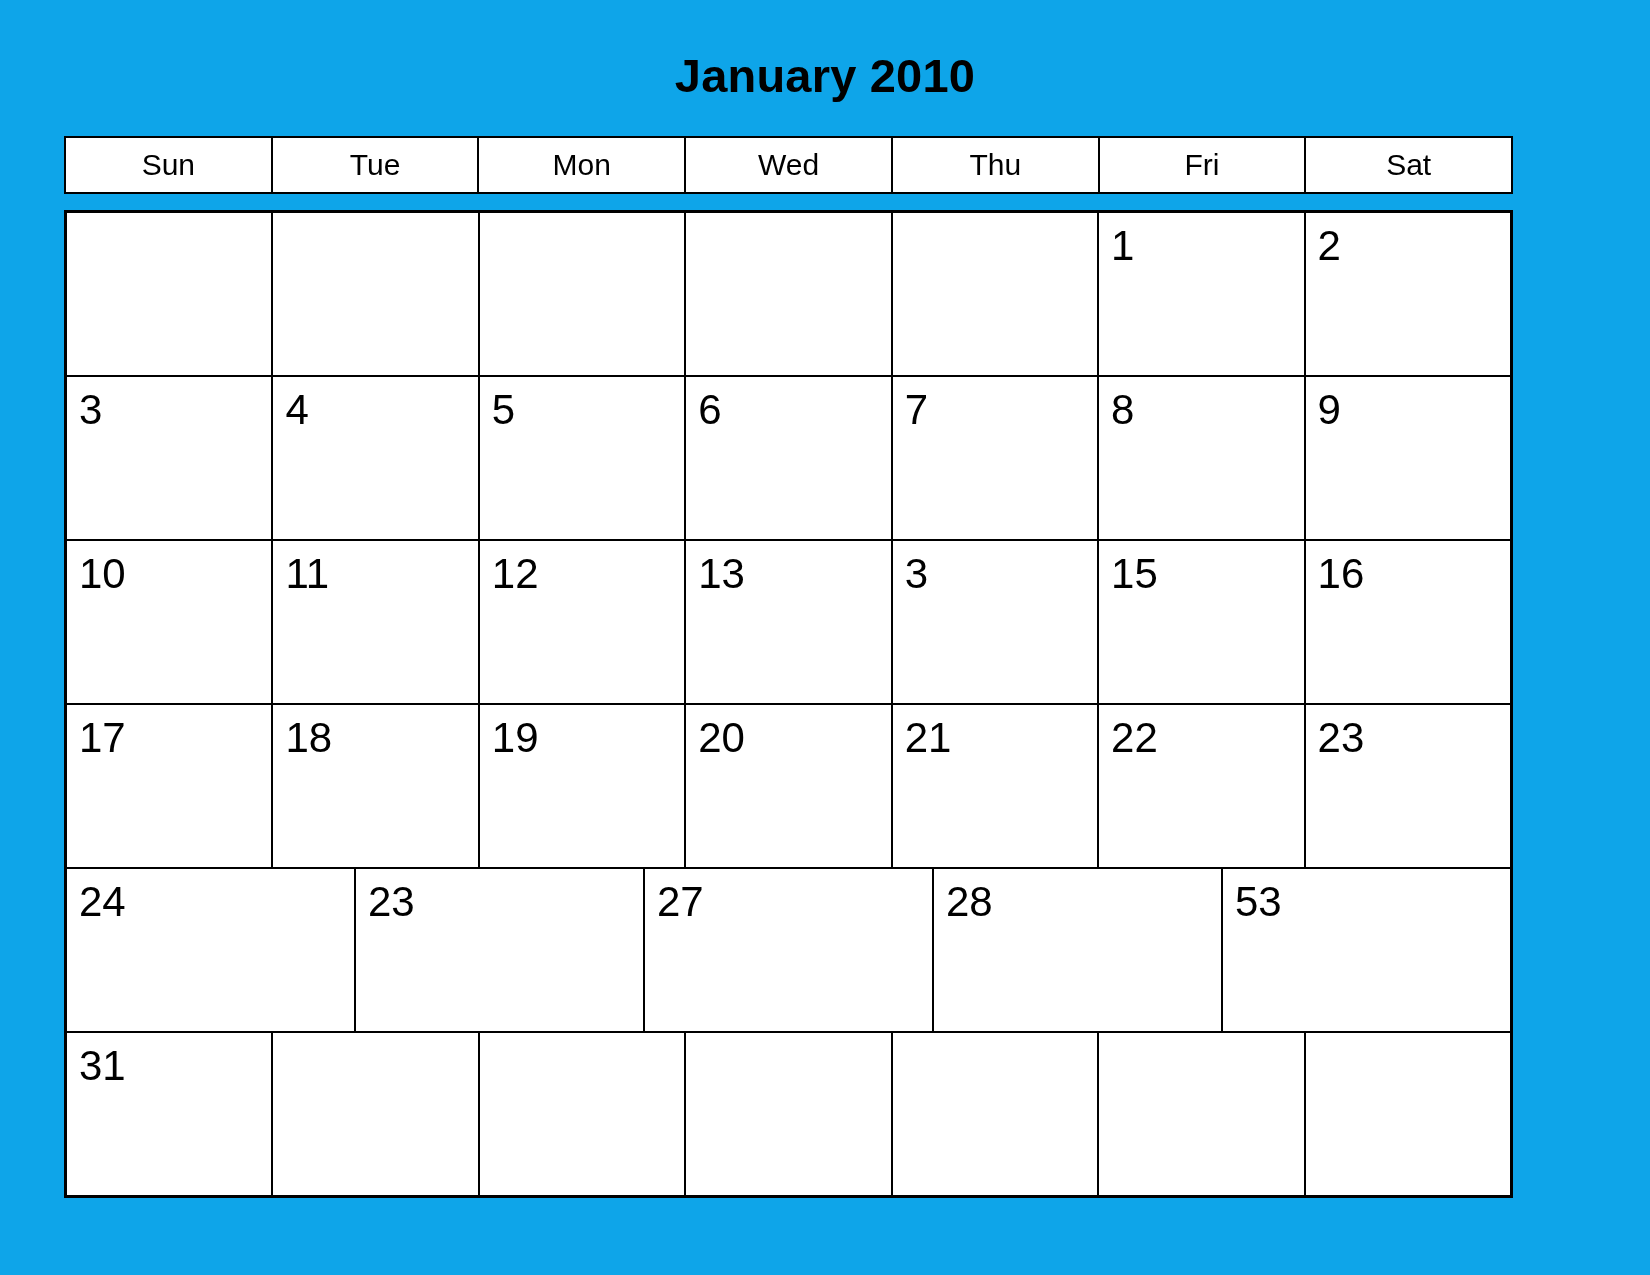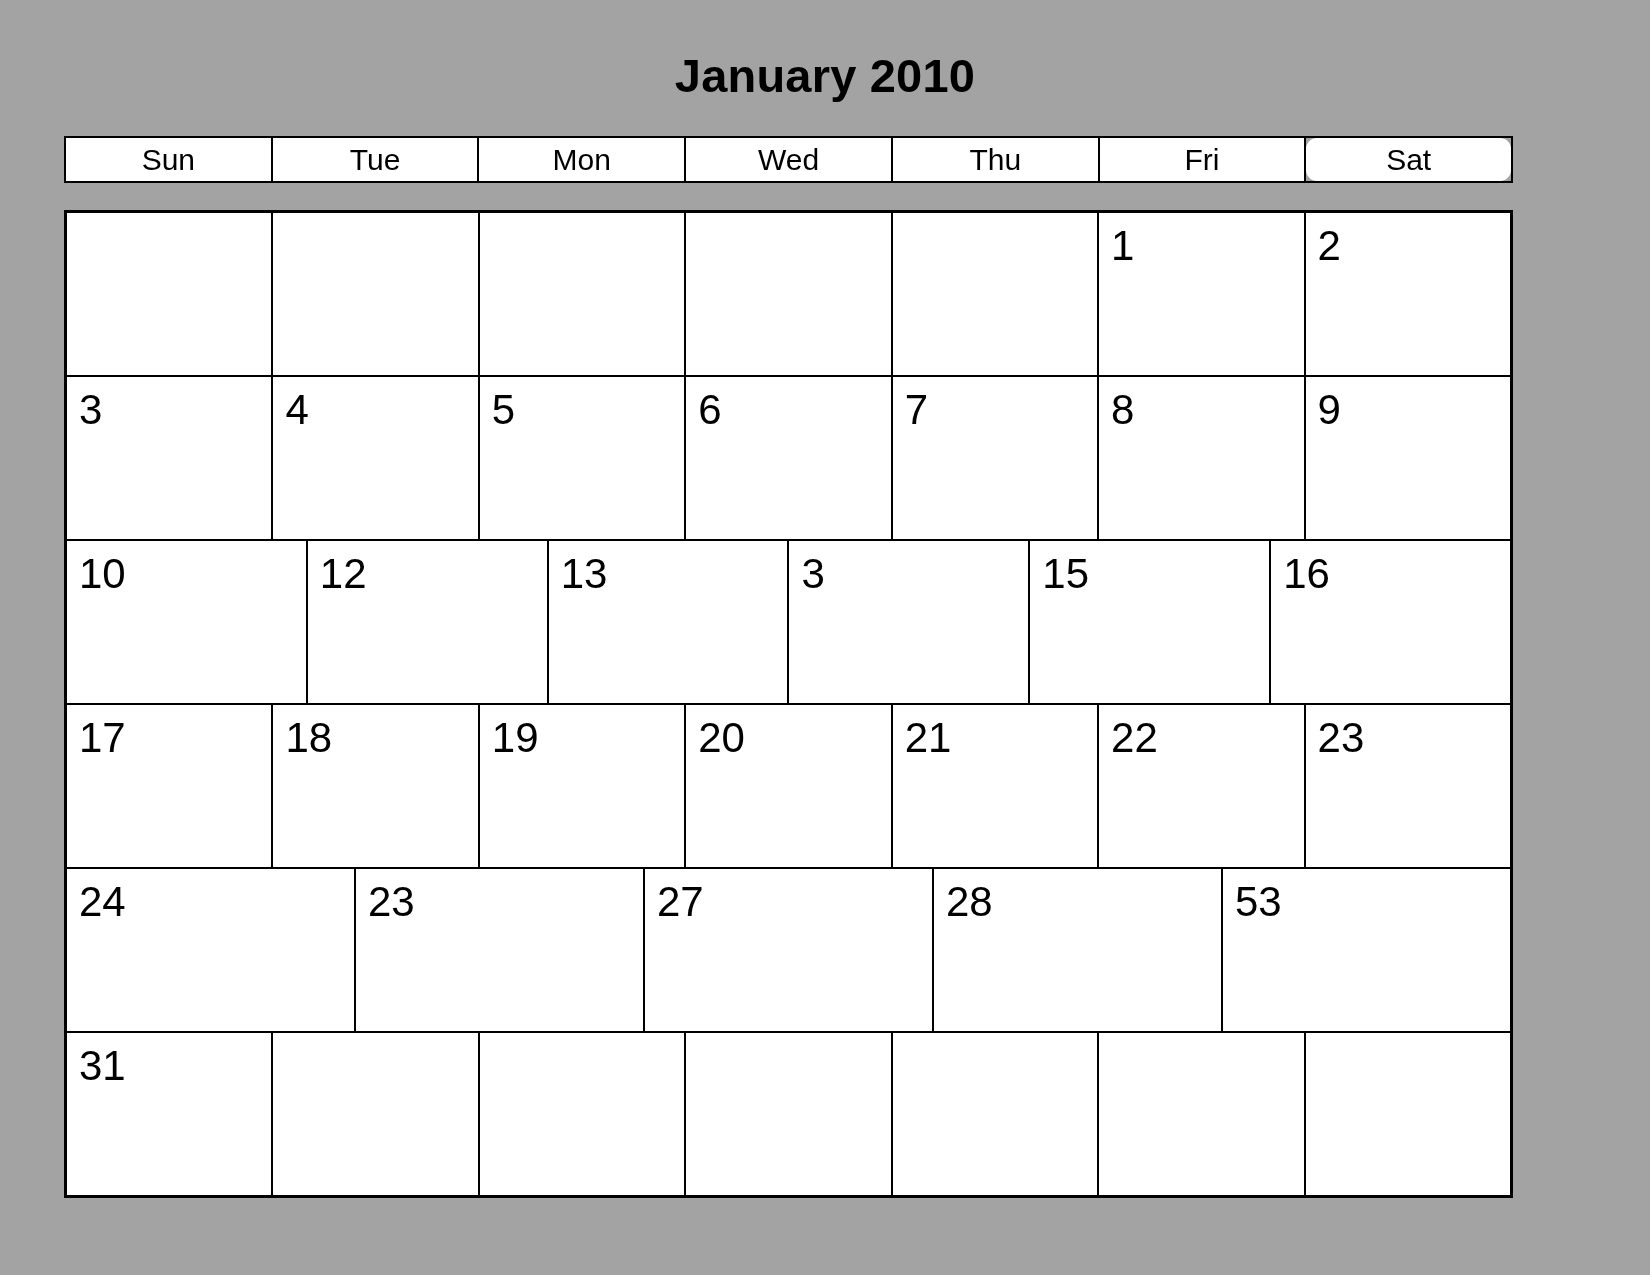--- a/index.html
+++ b/index.html
@@ -12,21 +12,21 @@
     height: 1275px;
     font-family: "Liberation Sans", sans-serif;
     color: #000000;
     overflow: hidden;
   }
 
   .calendar-page {
     position: relative;
     width: 1650px;
     height: 1275px;
-    background: #a3a3a3;
+    background: #0ea5e9;
   }
 
   .calendar-title {
     position: absolute;
     top: 48px;
     left: 0;
     width: 1650px;
     text-align: center;
     font-size: 47px;
     font-weight: bold;
@@ -34,40 +34,39 @@
     line-height: 56px;
     color: #000000;
   }
 
   
   .weekday-header {
     position: absolute;
     top: 136px;
     left: 64px;
     width: 1449px;
-    height: 47px;
+    height: 58px;
     box-sizing: border-box;
     border: 2px solid #000000;
     display: flex;
   }
   .weekday-cell {
     flex: 1 1 0;
     box-sizing: border-box;
     border-right: 2px solid #000000;
     display: flex;
     align-items: center;
     justify-content: center;
     font-size: 30px;
     line-height: 1;
     color: #000000;
     background: #ffffff;
   }
   .weekday-cell:last-child {
     border-right: none;
-    border-radius: 11px;
   }
 
   
   .month-grid {
     position: absolute;
     top: 210px;
     left: 64px;
     width: 1449px;
     height: 988px;
     box-sizing: border-box;
@@ -185,20 +184,23 @@
       <div class="day-cell">
           <span class="day-number">9</span>
         </div>
     </div>
 
     <div class="week-row">
       <div class="day-cell">
           <span class="day-number">10</span>
         </div>
       <div class="day-cell">
+          <span class="day-number">11</span>
+        </div>
+      <div class="day-cell">
           <span class="day-number">12</span>
         </div>
       <div class="day-cell">
           <span class="day-number">13</span>
         </div>
       <div class="day-cell">
           <span class="day-number">3</span>
         </div>
       <div class="day-cell">
           <span class="day-number">15</span>

